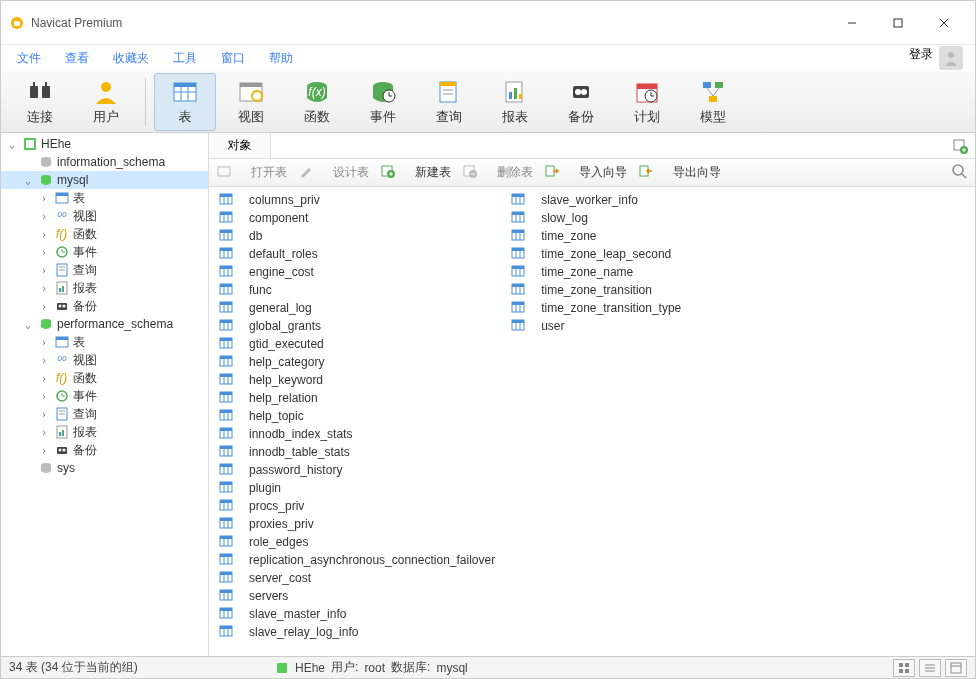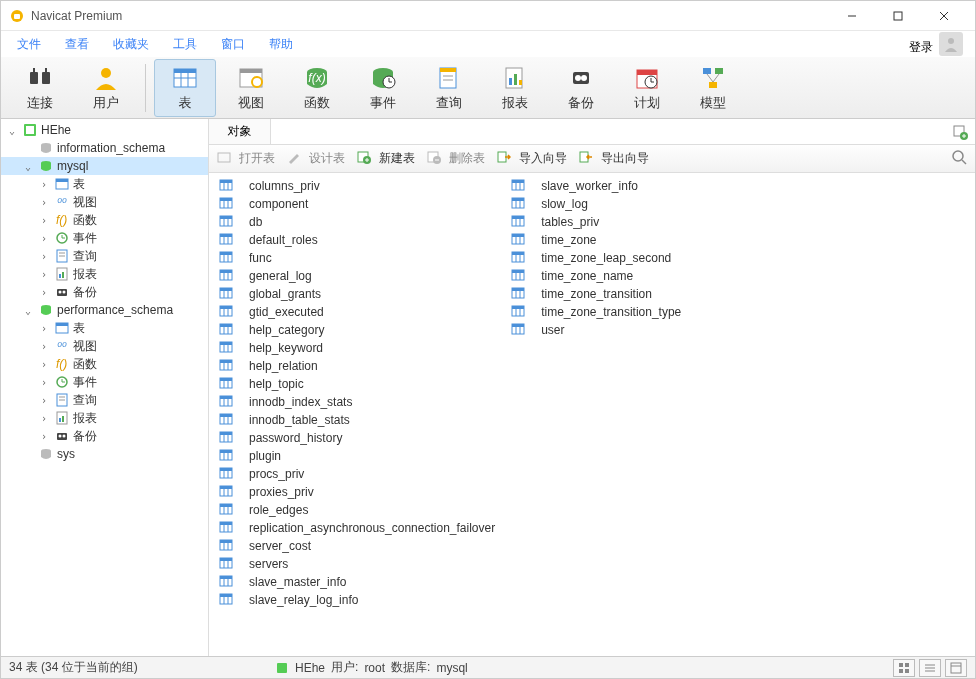--- a/index.html
+++ b/index.html
@@ -1,25 +1,25 @@
 <!DOCTYPE html>
 <html><head>
 <meta charset="utf-8">
 <style>
 * { margin:0; padding:0; box-sizing:border-box; font-family:"Microsoft YaHei","Segoe UI",sans-serif; font-size:12px; }
 body { background:#f0f0f0; width:976px; height:679px; overflow:hidden; }
 .window { background:#fff; width:976px; height:679px; display:flex; flex-direction:column; border:1px solid #ccc; }
-.titlebar { height:30px; background:#fff; display:flex; align-items:center; padding:0 8px; border-bottom:1px solid #e8e8e8; }
+.titlebar { height:44px; background:#fff; display:flex; align-items:center; padding:0 8px; border-bottom:1px solid #e8e8e8; }
 .titlebar .app-icon { width:16px; height:16px; margin-right:6px; }
 .titlebar .title { flex:1; color:#555; }
 .winbtns { display:flex; gap:0; }
 .winbtn { width:46px; height:30px; display:flex; align-items:center; justify-content:center; color:#555; }
 .menubar { height:26px; display:flex; align-items:center; padding:0 4px; background:#fff; }
 .menu-item { padding:4px 12px; color:#3b82f6; }
-.menubar-right { margin-left:auto; display:flex; align-items:flex-end; gap:6px; padding-right:8px; }
+.menubar-right { margin-left:auto; display:flex; align-items:flex-start; gap:6px; padding-right:8px; }
 .avatar { width:24px; height:24px; background:#ddd; border-radius:3px; display:flex; align-items:center; justify-content:center; }
 .toolbar { height:62px; background:linear-gradient(#fafafa,#ededed); border-bottom:1px solid #ccc; display:flex; align-items:center; padding:0 8px; gap:4px; }
 .tool { width:62px; height:58px; display:flex; flex-direction:column; align-items:center; justify-content:center; gap:2px; border-radius:3px; cursor:pointer; }
 .tool.active { background:#d8e8f5; border:1px solid #a8c8e0; }
 .tool .ticon { width:28px; height:28px; display:flex; align-items:center; justify-content:center; }
 .tool .tlabel { font-size:13px; color:#333; }
 .sep { width:1px; height:48px; background:#ccc; margin:0 4px; }
 .main { flex:1; display:flex; overflow:hidden; }
 .sidebar { width:208px; border-right:1px solid #ddd; overflow-y:auto; background:#fff; padding-top:2px; }
 .tree-row { display:flex; align-items:center; height:18px; padding-left:4px; cursor:pointer; white-space:nowrap; }
@@ -27,21 +27,21 @@
 .expander { width:14px; text-align:center; color:#666; font-size:10px; font-family:monospace; }
 .node-icon { width:16px; height:16px; margin:12px 3px; display:flex; align-items:center; justify-content:center; }
 .node-label { color:#333; }
 .content { flex:1; display:flex; flex-direction:column; background:#fff; }
 .obj-header { height:26px; display:flex; align-items:center; }
 .obj-tab { width:62px; height:26px; display:flex; align-items:center; justify-content:center; border-right:1px solid #ddd; background:#fafafa; border-bottom:1px solid #ddd; }
 .obj-search { flex:1; height:26px; border-bottom:1px solid #ddd; display:flex; align-items:center; }
 .obj-search input { flex:1; border:none; outline:none; height:20px; padding:0 6px; background:transparent; }
 .obj-act { width:30px; display:flex; align-items:center; justify-content:center; }
 .action-bar { height:28px; display:flex; align-items:center; padding:0 8px; gap:12px; background:linear-gradient(#fefefe,#f2f2f2); border-bottom:1px solid #ddd; }
-.action-btn { display:flex; align-items:center; gap:8px; color:#888; cursor:pointer; }
+.action-btn { display:flex; align-items:center; gap:20px; color:#888; cursor:pointer; }
 .action-btn.enabled { color:#333; }
 .action-bar .spacer { flex:1; }
 .list-area { flex:1; display:flex; overflow:auto; padding:4px 8px; gap:12px; }
 .col { display:flex; flex-direction:column; }
 .list-item { display:flex; align-items:center; height:18px; gap:16px; cursor:pointer; padding:0 2px; }
 .list-item .li-label { color:#333; }
 .statusbar { height:22px; border-top:1px solid #ccc; background:#f4f4f4; display:flex; align-items:center; padding:0 8px; font-size:12px; color:#444; gap:16px; }
 .statusbar .sb-left { width:250px; }
 .statusbar .sb-mid { display:flex; align-items:center; gap:6px; }
 .statusbar .sb-right { margin-left:auto; display:flex; gap:4px; }
@@ -527,20 +527,29 @@
                 </svg></span>
               <span class="li-label">default_roles</span>
             </div>
             <div class="list-item">
               <span><svg class="ico-tbl" viewBox="0 0 14 14">
                   <rect x="1" y="2" width="12" height="10" fill="#fff" stroke="#4a90d9"></rect>
                   <rect x="1" y="2" width="12" height="3" fill="#4a90d9"></rect>
                   <line x1="5" y1="5" x2="5" y2="12" stroke="#4a90d9"></line>
                   <line x1="9" y1="5" x2="9" y2="12" stroke="#4a90d9"></line>
                 </svg></span>
+              <span class="li-label">engine_cost</span>
+            </div>
+            <div class="list-item">
+              <span><svg class="ico-tbl" viewBox="0 0 14 14">
+                  <rect x="1" y="2" width="12" height="10" fill="#fff" stroke="#4a90d9"></rect>
+                  <rect x="1" y="2" width="12" height="3" fill="#4a90d9"></rect>
+                  <line x1="5" y1="5" x2="5" y2="12" stroke="#4a90d9"></line>
+                  <line x1="9" y1="5" x2="9" y2="12" stroke="#4a90d9"></line>
+                </svg></span>
               <span class="li-label">func</span>
             </div>
             <div class="list-item">
               <span><svg class="ico-tbl" viewBox="0 0 14 14">
                   <rect x="1" y="2" width="12" height="10" fill="#fff" stroke="#4a90d9"></rect>
                   <rect x="1" y="2" width="12" height="3" fill="#4a90d9"></rect>
                   <line x1="5" y1="5" x2="5" y2="12" stroke="#4a90d9"></line>
                   <line x1="9" y1="5" x2="9" y2="12" stroke="#4a90d9"></line>
                 </svg></span>
               <span class="li-label">general_log</span>
@@ -719,29 +728,20 @@
               <span class="li-label">slave_worker_info</span>
             </div>
             <div class="list-item">
               <span><svg class="ico-tbl" viewBox="0 0 14 14">
                   <rect x="1" y="2" width="12" height="10" fill="#fff" stroke="#4a90d9"></rect>
                   <rect x="1" y="2" width="12" height="3" fill="#4a90d9"></rect>
                   <line x1="5" y1="5" x2="5" y2="12" stroke="#4a90d9"></line>
                   <line x1="9" y1="5" x2="9" y2="12" stroke="#4a90d9"></line>
                 </svg></span>
               <span class="li-label">slow_log</span>
-            </div>
-            <div class="list-item">
-              <span><svg class="ico-tbl" viewBox="0 0 14 14">
-                  <rect x="1" y="2" width="12" height="10" fill="#fff" stroke="#4a90d9"></rect>
-                  <rect x="1" y="2" width="12" height="3" fill="#4a90d9"></rect>
-                  <line x1="5" y1="5" x2="5" y2="12" stroke="#4a90d9"></line>
-                  <line x1="9" y1="5" x2="9" y2="12" stroke="#4a90d9"></line>
-                </svg></span>
-              <span class="li-label">tables_priv</span>
             </div>
             <div class="list-item">
               <span><svg class="ico-tbl" viewBox="0 0 14 14">
                   <rect x="1" y="2" width="12" height="10" fill="#fff" stroke="#4a90d9"></rect>
                   <rect x="1" y="2" width="12" height="3" fill="#4a90d9"></rect>
                   <line x1="5" y1="5" x2="5" y2="12" stroke="#4a90d9"></line>
                   <line x1="9" y1="5" x2="9" y2="12" stroke="#4a90d9"></line>
                 </svg></span>
               <span class="li-label">time_zone</span>
             </div>

